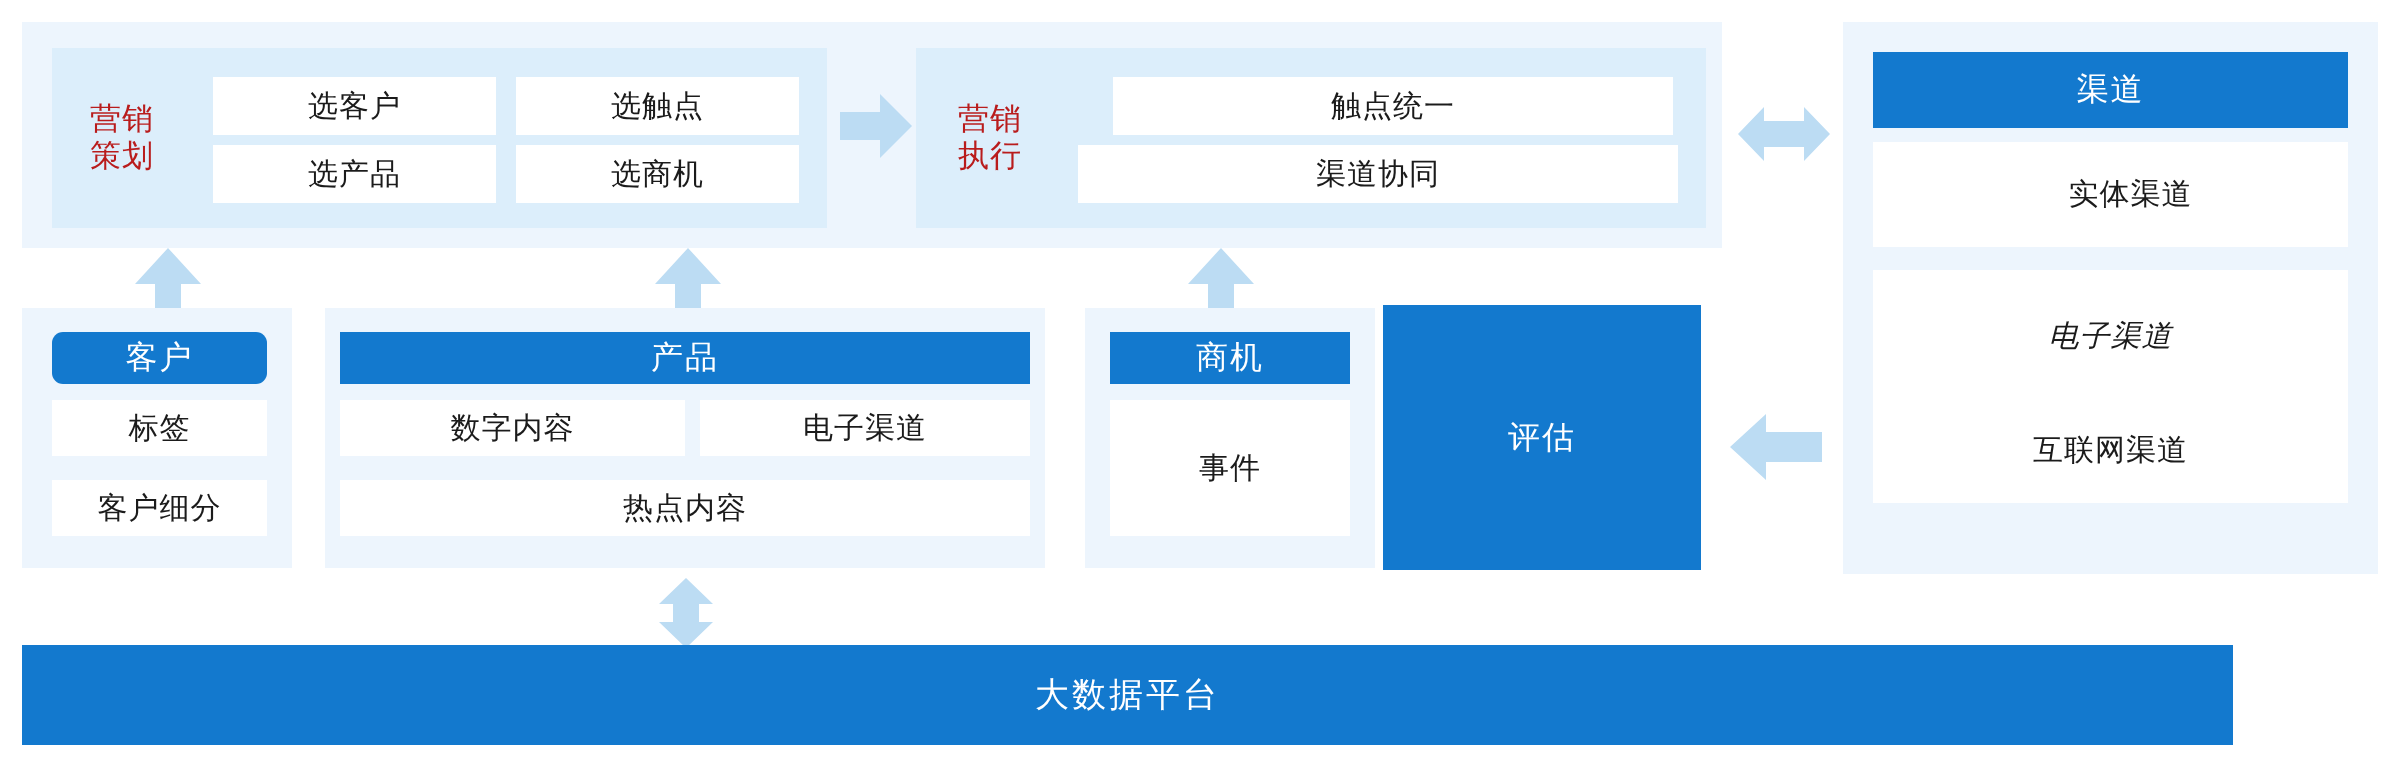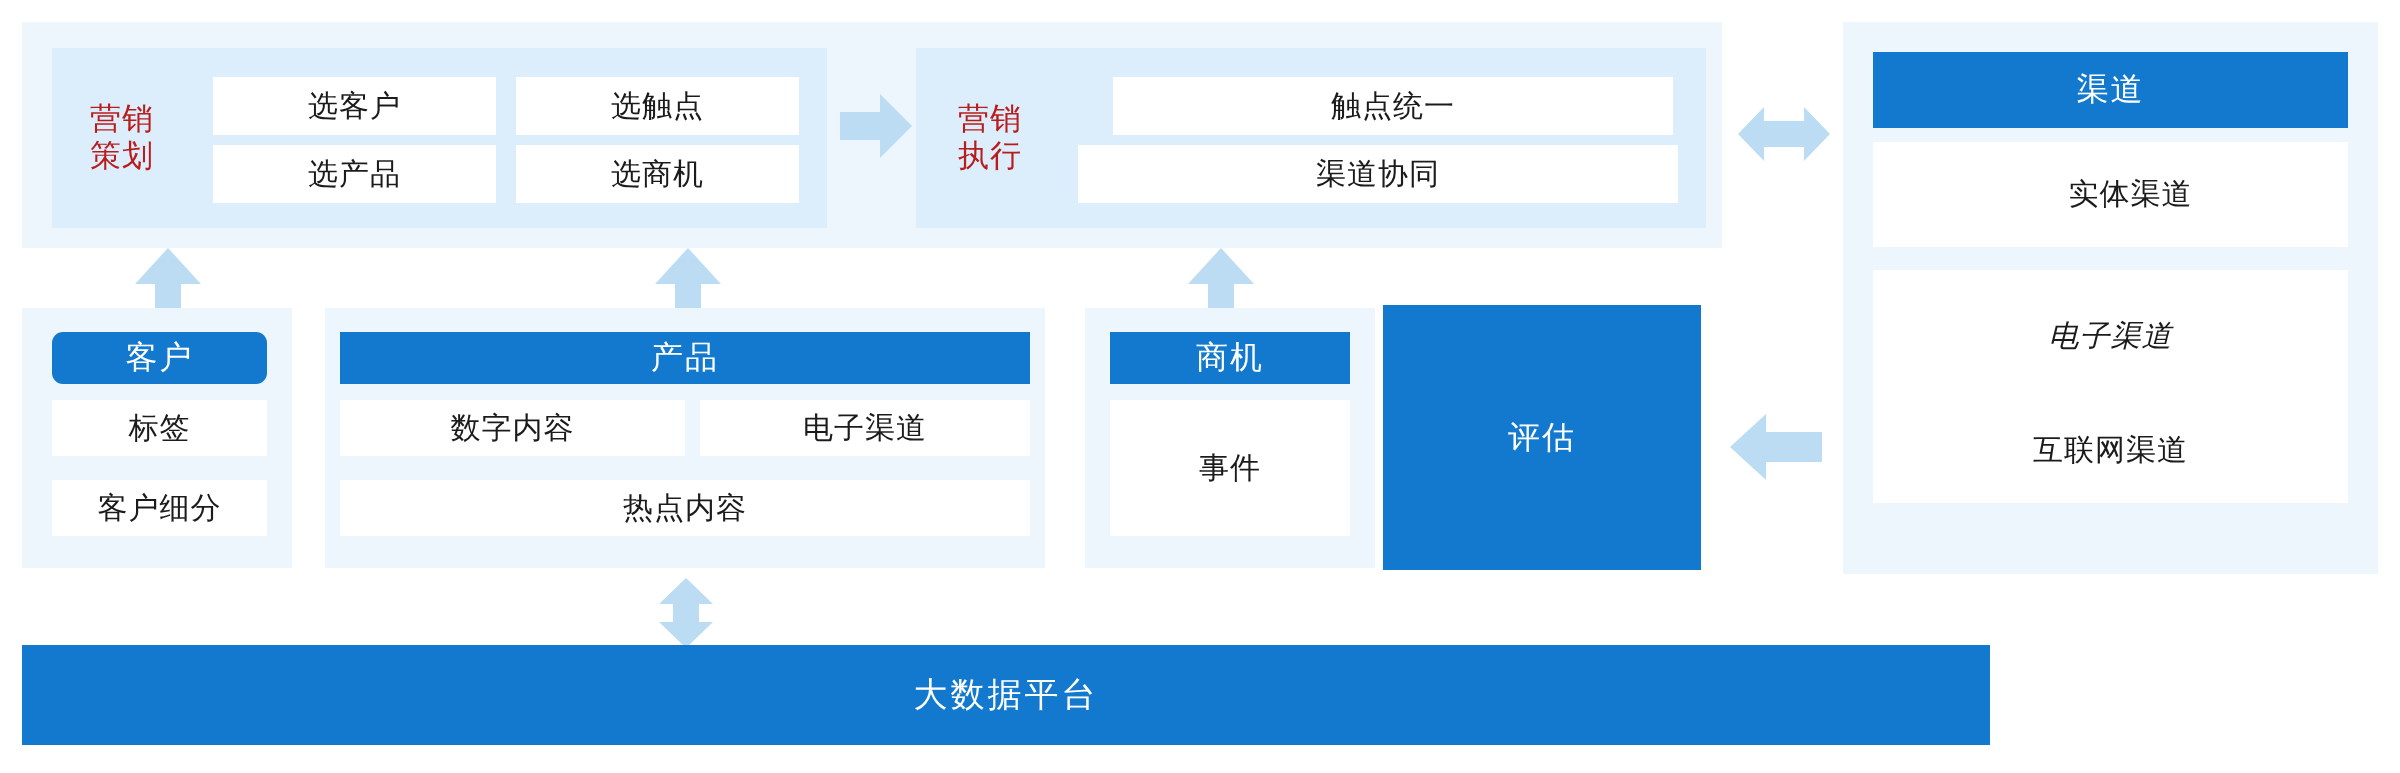--- a/index.html
+++ b/index.html
@@ -100,15 +100,15 @@
   <div class="abs panel-pale" style="left:1085px;top:308px;width:290px;height:260px;"></div>
   <div class="abs blk-blue" style="left:1110px;top:332px;width:240px;height:52px;">商机</div>
   <div class="abs card-white" style="left:1110px;top:400px;width:240px;height:136px;">事件</div>
 
   <div class="abs blk-blue" style="left:1383px;top:305px;width:318px;height:265px;">评估</div>
 
   <svg class="abs" style="left:655px;top:578px;width:62px;height:70px;" viewBox="0 0 62 70">
     <polygon class="arrow" points="31,0 58,26 44,26 44,44 58,44 31,70 4,44 18,44 18,26 4,26"></polygon>
   </svg>
 
-  <div class="abs bigbar" style="left:22px;top:645px;width:1968px;height:100px;">大数据平台</div>
+  <div class="abs bigbar" style="left:22px;top:645px;width:2211px;height:100px;">大数据平台</div>
 
 </div>
 
 </body></html>

